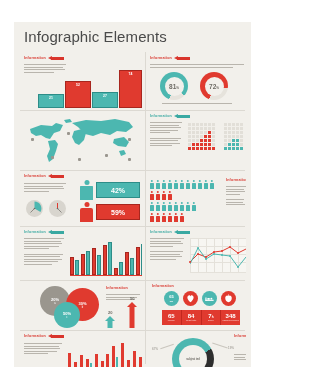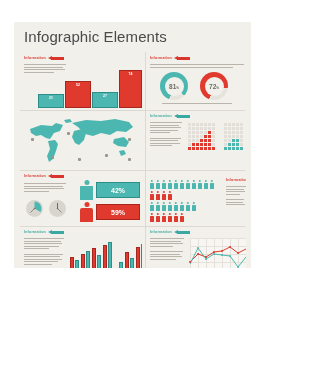--- a/index.html
+++ b/index.html
@@ -4,21 +4,21 @@
 <style>
   * { box-sizing: border-box; margin:0; padding:0; }
   html,body { width:265px; height:375px; }
   body {
     background:#ffffff;
     font-family:"Liberation Sans", sans-serif;
     overflow:hidden;
   }
   .poster{
     position:absolute; left:14px; top:22px;
-    width:237px; height:246px;
+    width:237px; height:345px;
     background:#f2f0eb;
     overflow:hidden;
   }
   .title{
     position:absolute; left:10px; top:6px;
     font-size:15px; color:#4a4a4a; font-weight:400;
     letter-spacing:0.1px;
   }
   .panel{ position:absolute; overflow:hidden; }
   .vdiv{ position:absolute; width:1px; background:#dcd9d2; }

